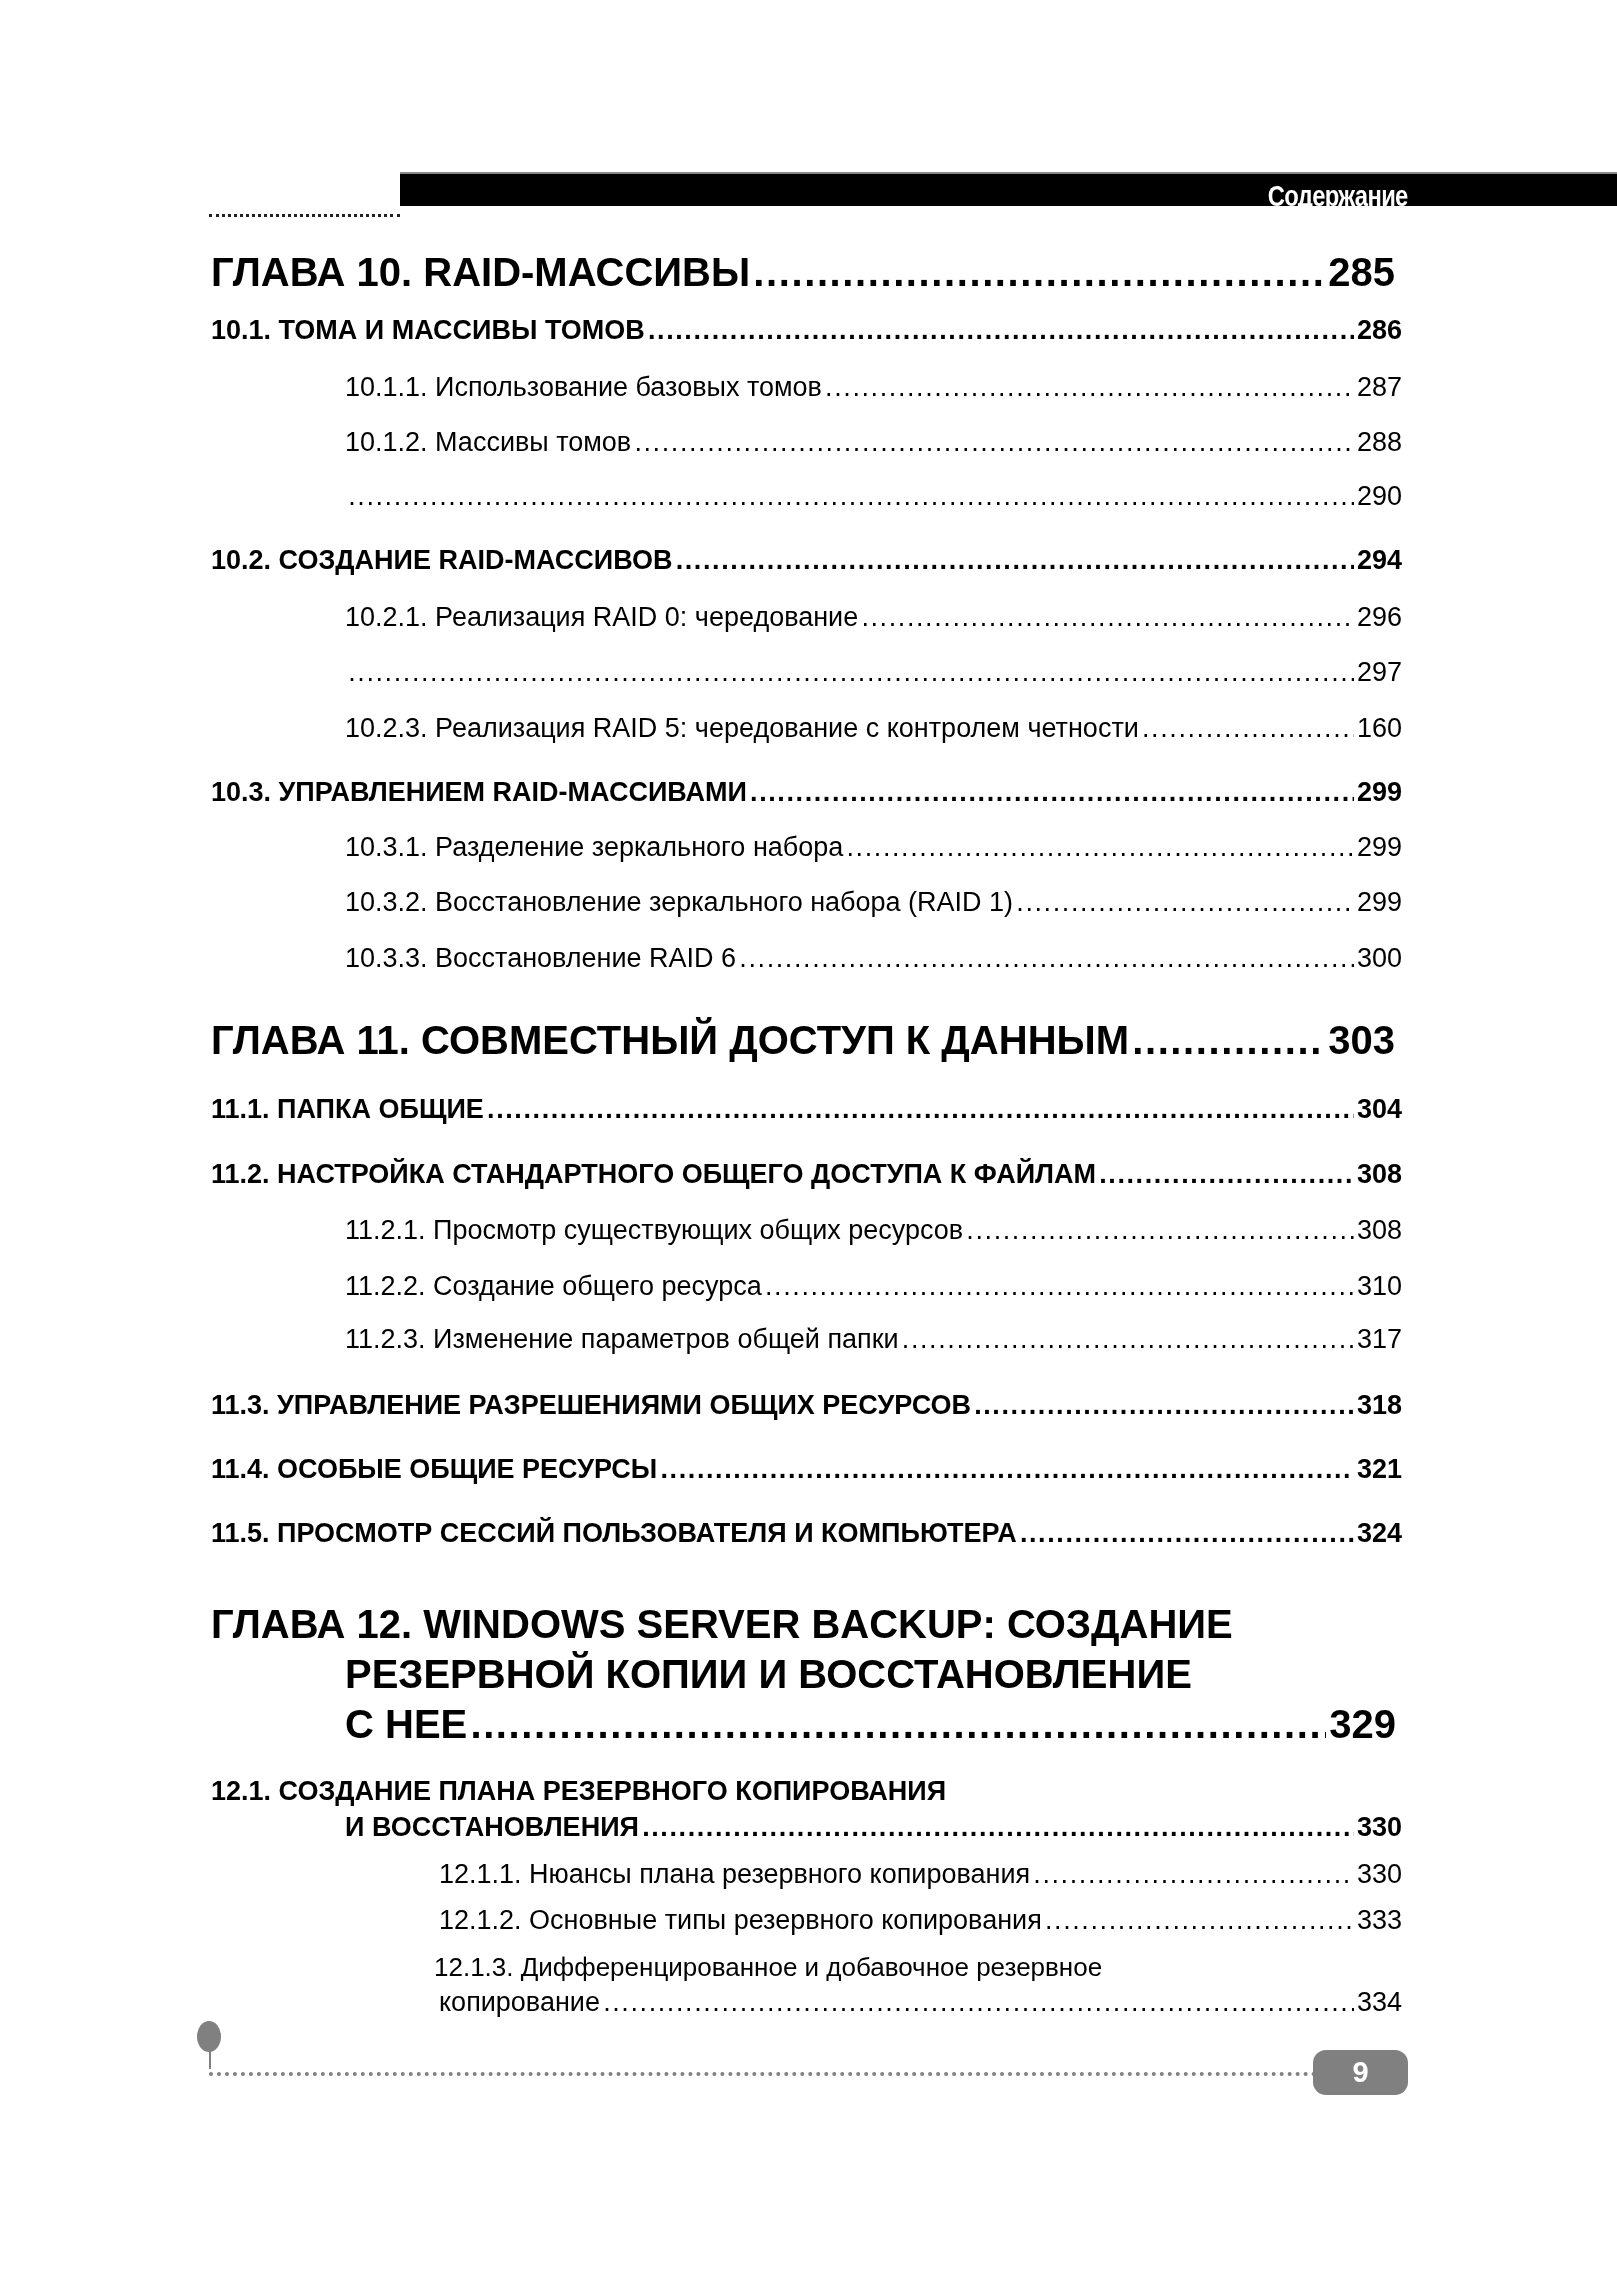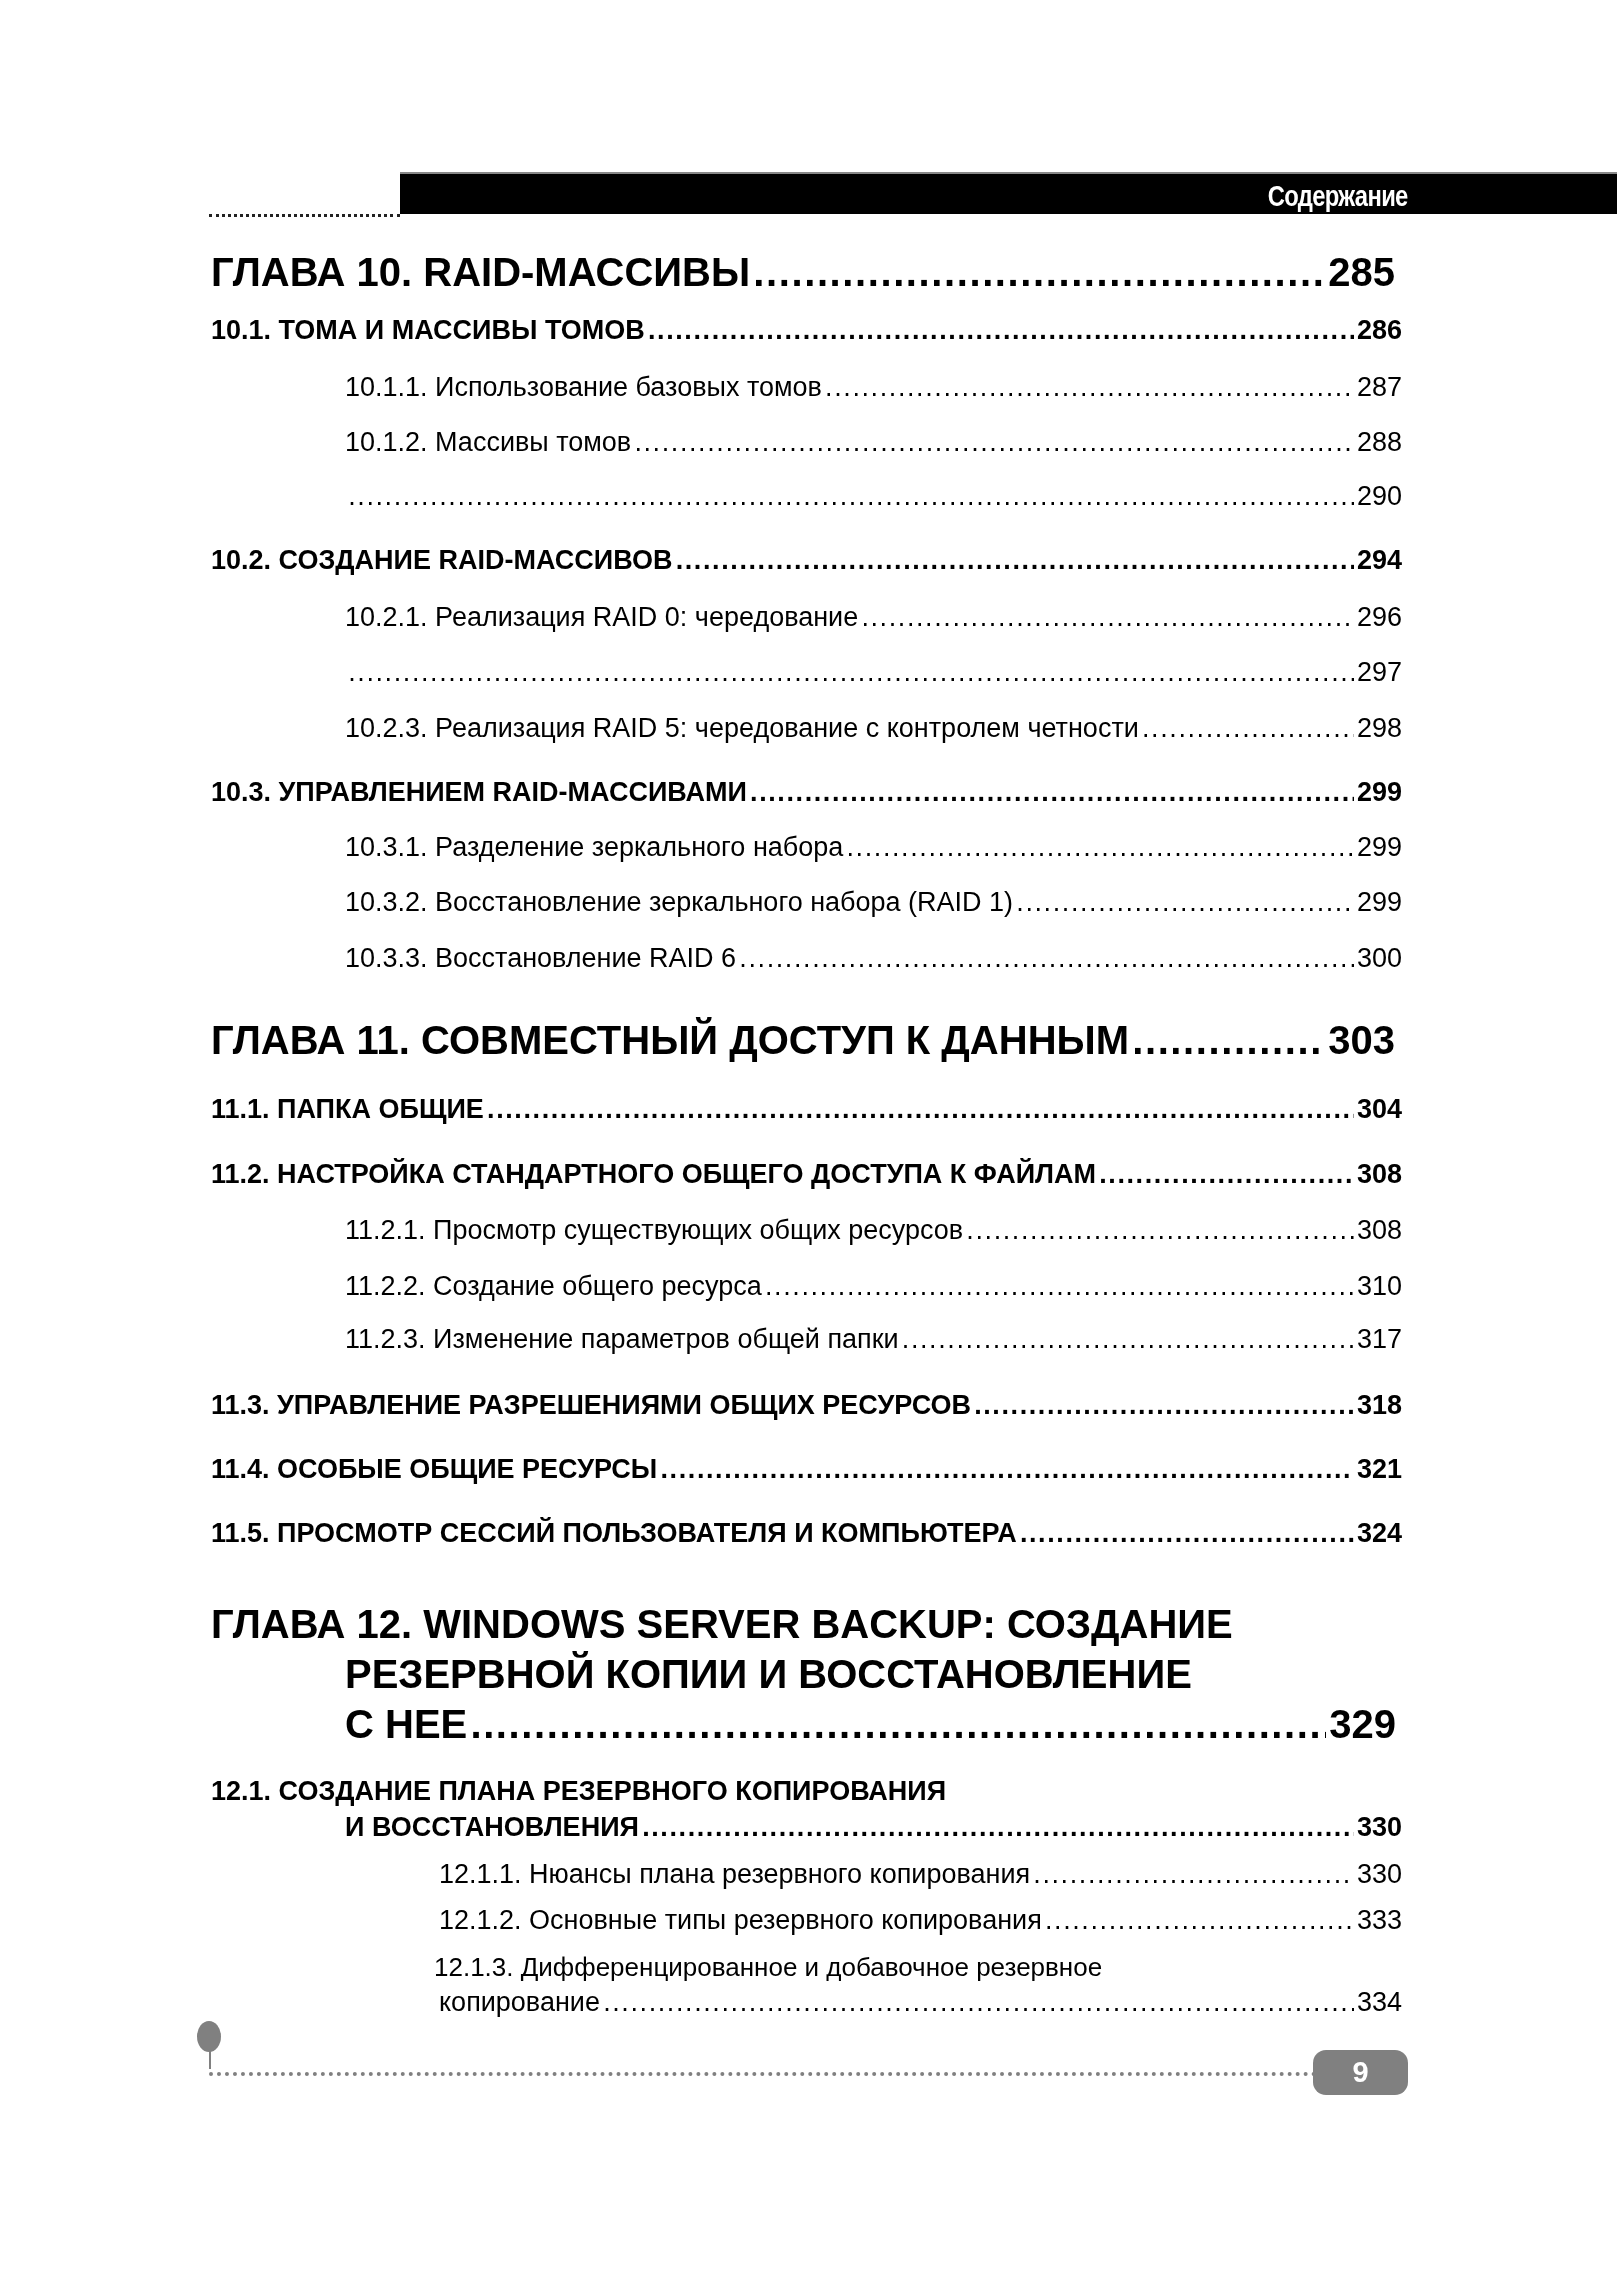--- a/index.html
+++ b/index.html
@@ -1,18 +1,18 @@
 <!DOCTYPE html>
 <html style="font-size:13px"><head>
 <meta charset="utf-8">
 <style>
   html, body { margin:0; padding:0; background:#fff; }
   body { width:1618px; height:2284px; position:relative; overflow:hidden;
          font-family:"Liberation Sans", sans-serif; color:#000; }
-  .hdr-bar { position:absolute; left:400px; top:172px; width:1217px; height:42px;
+  .hdr-bar { position:absolute; left:400px; top:172px; width:1217px; height:34px;
              background:#000; border-top:2.4px solid #888; box-sizing:border-box; }
   .hdr-title { position:absolute; right:209px; top:6.4px; color:#fff; font-weight:bold;
                font-size:29px; letter-spacing:-0.8px; transform:scaleX(0.82); transform-origin:right center; }
   .hdr-dash { position:absolute; left:209px; top:214px; width:191px; height:0;
               border-top:3.2px dotted #222; }
   .row { position:absolute; display:flex; align-items:baseline; white-space:nowrap; }
   .row .t { flex:0 0 auto; }
   .row .dots { flex:1 1 auto; overflow:hidden; margin:0 3.2px; }
   .row .dots::before { content:"................................................................................................................................................................................................................................................................................"; letter-spacing:1.6px; }
   .row .p { flex:0 0 auto; }
@@ -77,21 +77,21 @@
     <span class="dots"></span>
     <span class="p">296</span>
 </div>
 <div class="row l2" style="top:657px">
     <span class="dots"></span>
     <span class="p">297</span>
 </div>
 <div class="row l2" style="top:713px">
   <span class="t">10.2.3. Реализация RAID 5: чередование с контролем четности</span>
     <span class="dots"></span>
-    <span class="p">298</span>
+    <span class="p">160</span>
 </div>
 <div class="row l1" style="top:777px">
   <span class="t">10.3. УПРАВЛЕНИЕМ RAID-МАССИВАМИ</span>
     <span class="dots"></span>
     <span class="p">299</span>
 </div>
 <div class="row l2" style="top:832px">
   <span class="t">10.3.1. Разделение зеркального набора</span>
     <span class="dots"></span>
     <span class="p">299</span>

